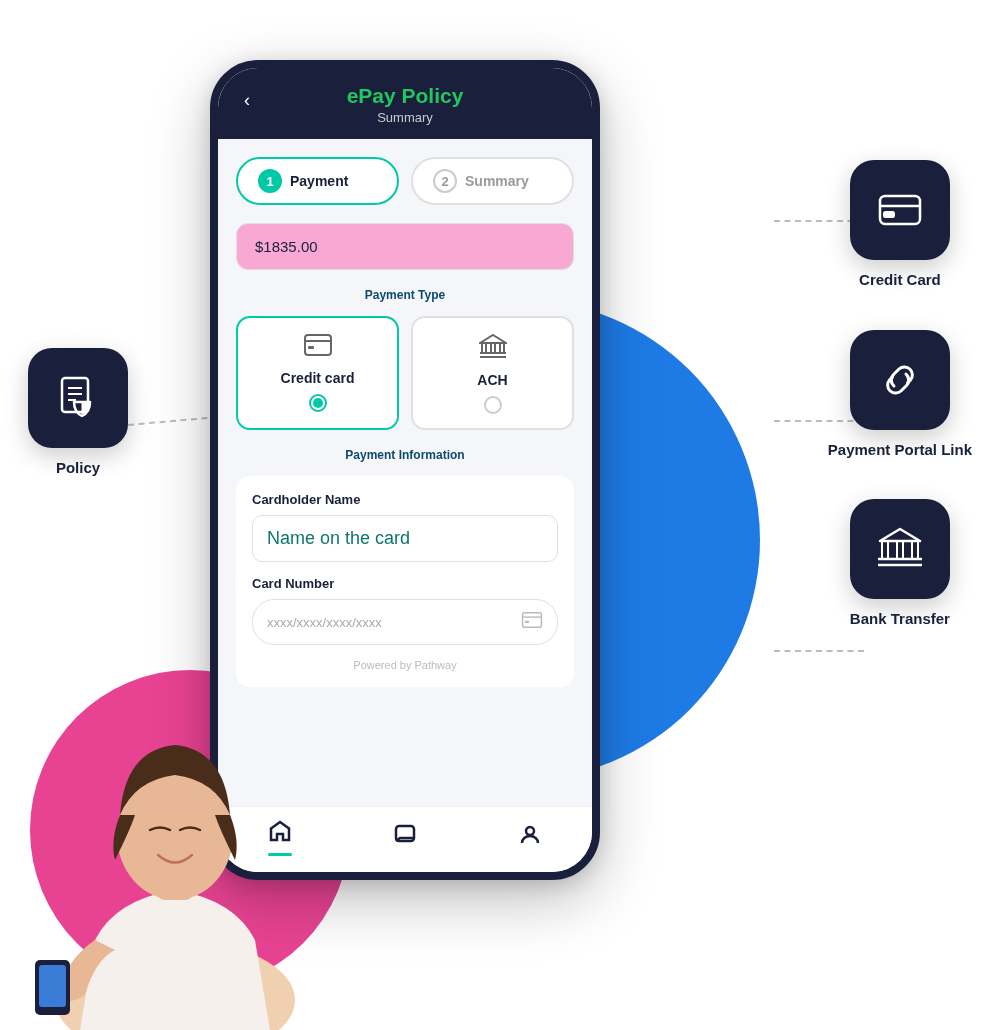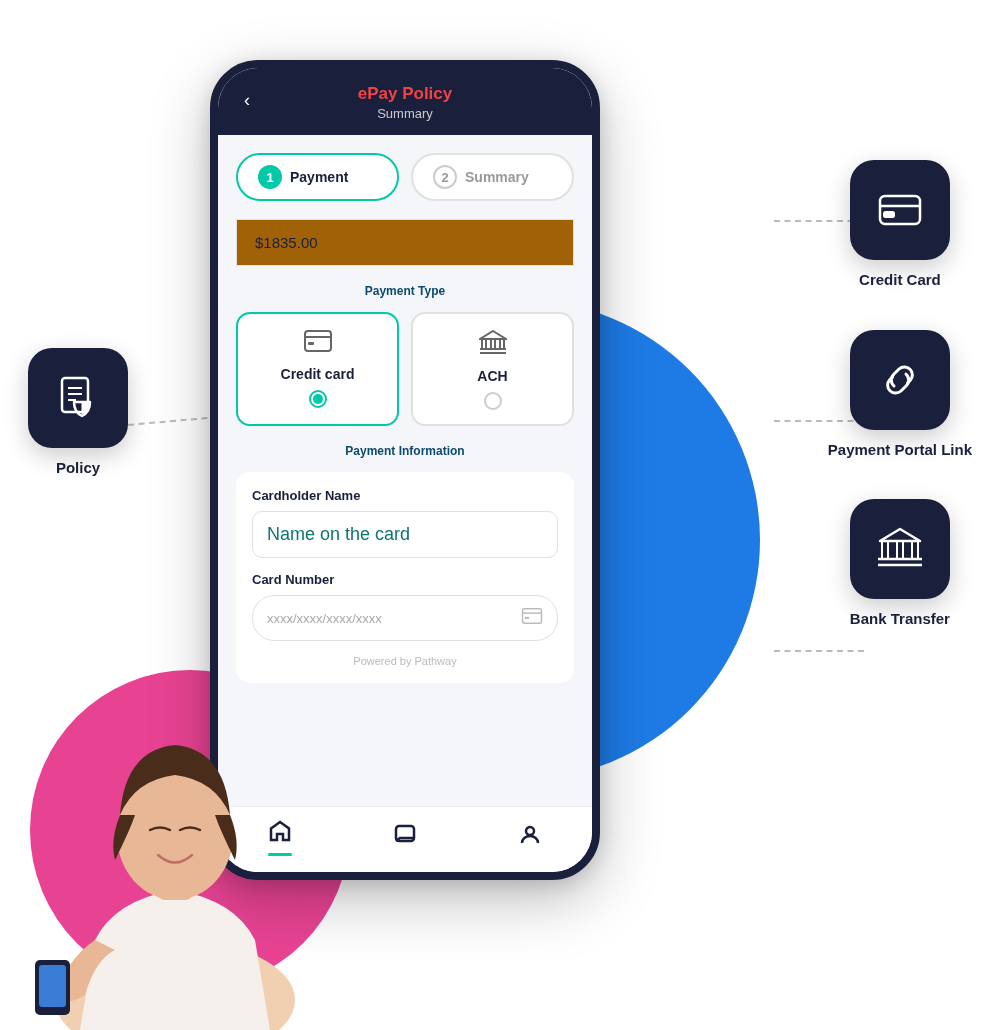--- a/index.html
+++ b/index.html
@@ -66,23 +66,23 @@
     .phone-header .back-arrow {
       position: absolute;
       left: 26px;
       top: 22px;
       font-size: 18px;
       color: white;
       cursor: pointer;
     }
 
     .phone-header .title {
-      font-size: 17px;
+      font-size: 21px;
       font-weight: 700;
-      color: #ef4444;
+      color: #22c55e;
     }
 
     .phone-header .subtitle {
       font-size: 13px;
       color: rgba(255,255,255,0.75);
       margin-top: 2px;
     }
 
     
     .phone-content {
@@ -141,23 +141,23 @@
     }
 
     .step-pill.inactive .step-number {
       background: transparent;
       border: 2px solid #ccc;
       color: #999;
     }
 
     
     .amount-input {
-      background: #a16207;
+      background: #f9a8d4;
       border: 1.5px solid #e0e0e0;
-      border-radius: 0;
+      border-radius: 12px;
       padding: 14px 18px;
       font-size: 15px;
       color: #1a1f3c;
       width: 100%;
       margin-bottom: 18px;
     }
 
     
     .section-title {
       text-align: center;

